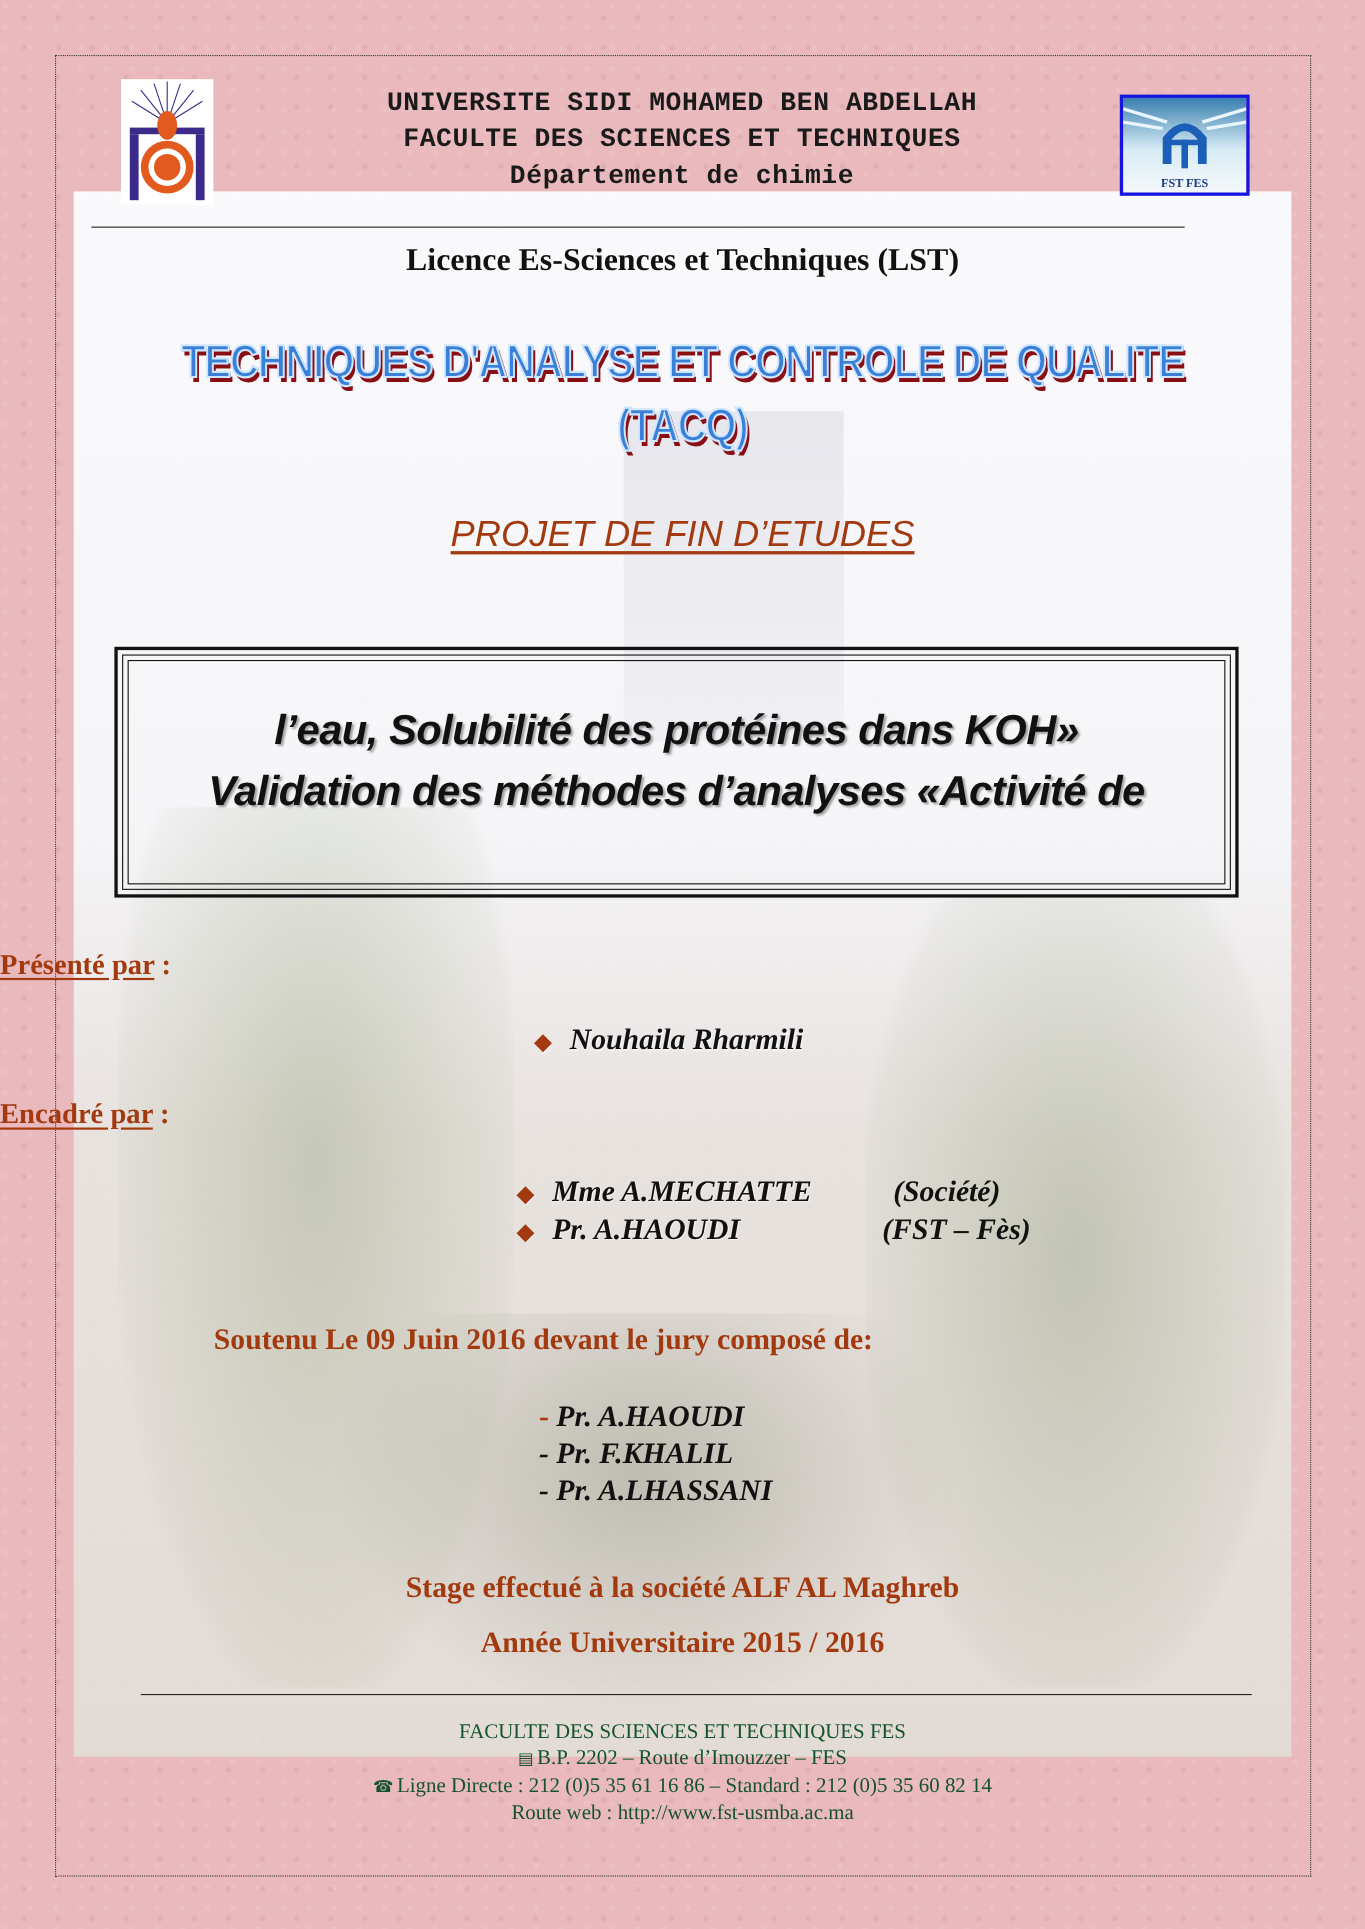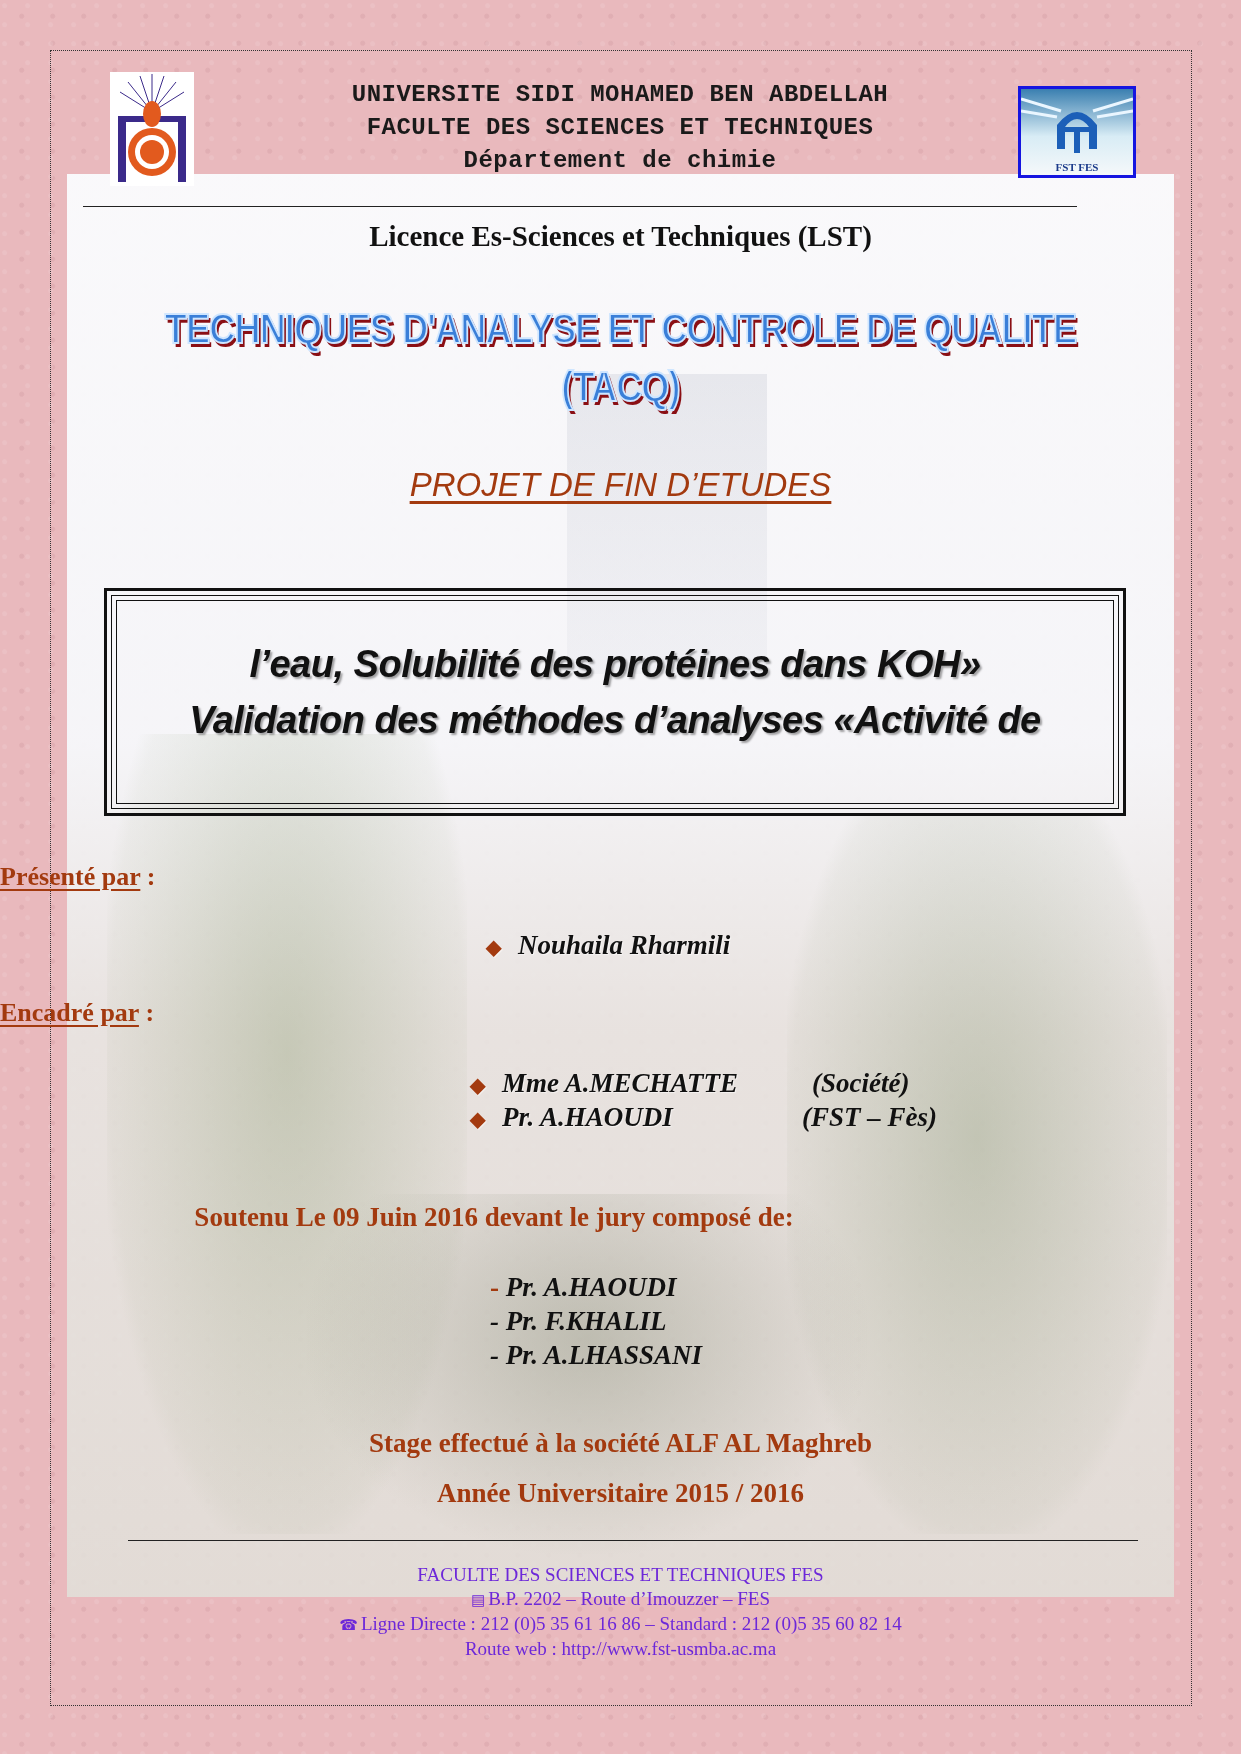--- a/index.html
+++ b/index.html
@@ -106,21 +106,21 @@
   .jury { position:absolute; left:466px; top:1270px; z-index:2;margin-left:24px; }
   .jury div { font-weight:bold; font-style:italic; font-size:27px; line-height:34px; color:#111; }
   .jury .dash-red { color:#a33a0f; font-style:normal; }
   .stage, .annee {
     position:absolute; left:0; width:1241px; text-align:center; font-weight:bold; font-size:27px; color:#a33a0f; z-index:2;
   }
   .rule-bottom {
     position:absolute; left:128px; top:1540px; width:1010px; height:0; border-top:1.5px solid #222; z-index:2;
   }
   .footer {
-    position:absolute; left:0; width:1241px; top:1563px; text-align:center; font-size:19px; line-height:24px; color:#6d28d9; z-index:4;
+    position:absolute; left:0; width:1241px; top:1563px; text-align:center; font-size:19px; line-height:24px; color:#14532d; z-index:4;
   }
   .footer .ic { font-size:15px; margin-right:3px; }
 </style>
 </head>
 <body>
 
 <div class="frame"></div>
 
 <div class="content-panel">
   <div class="bg-building"></div>

